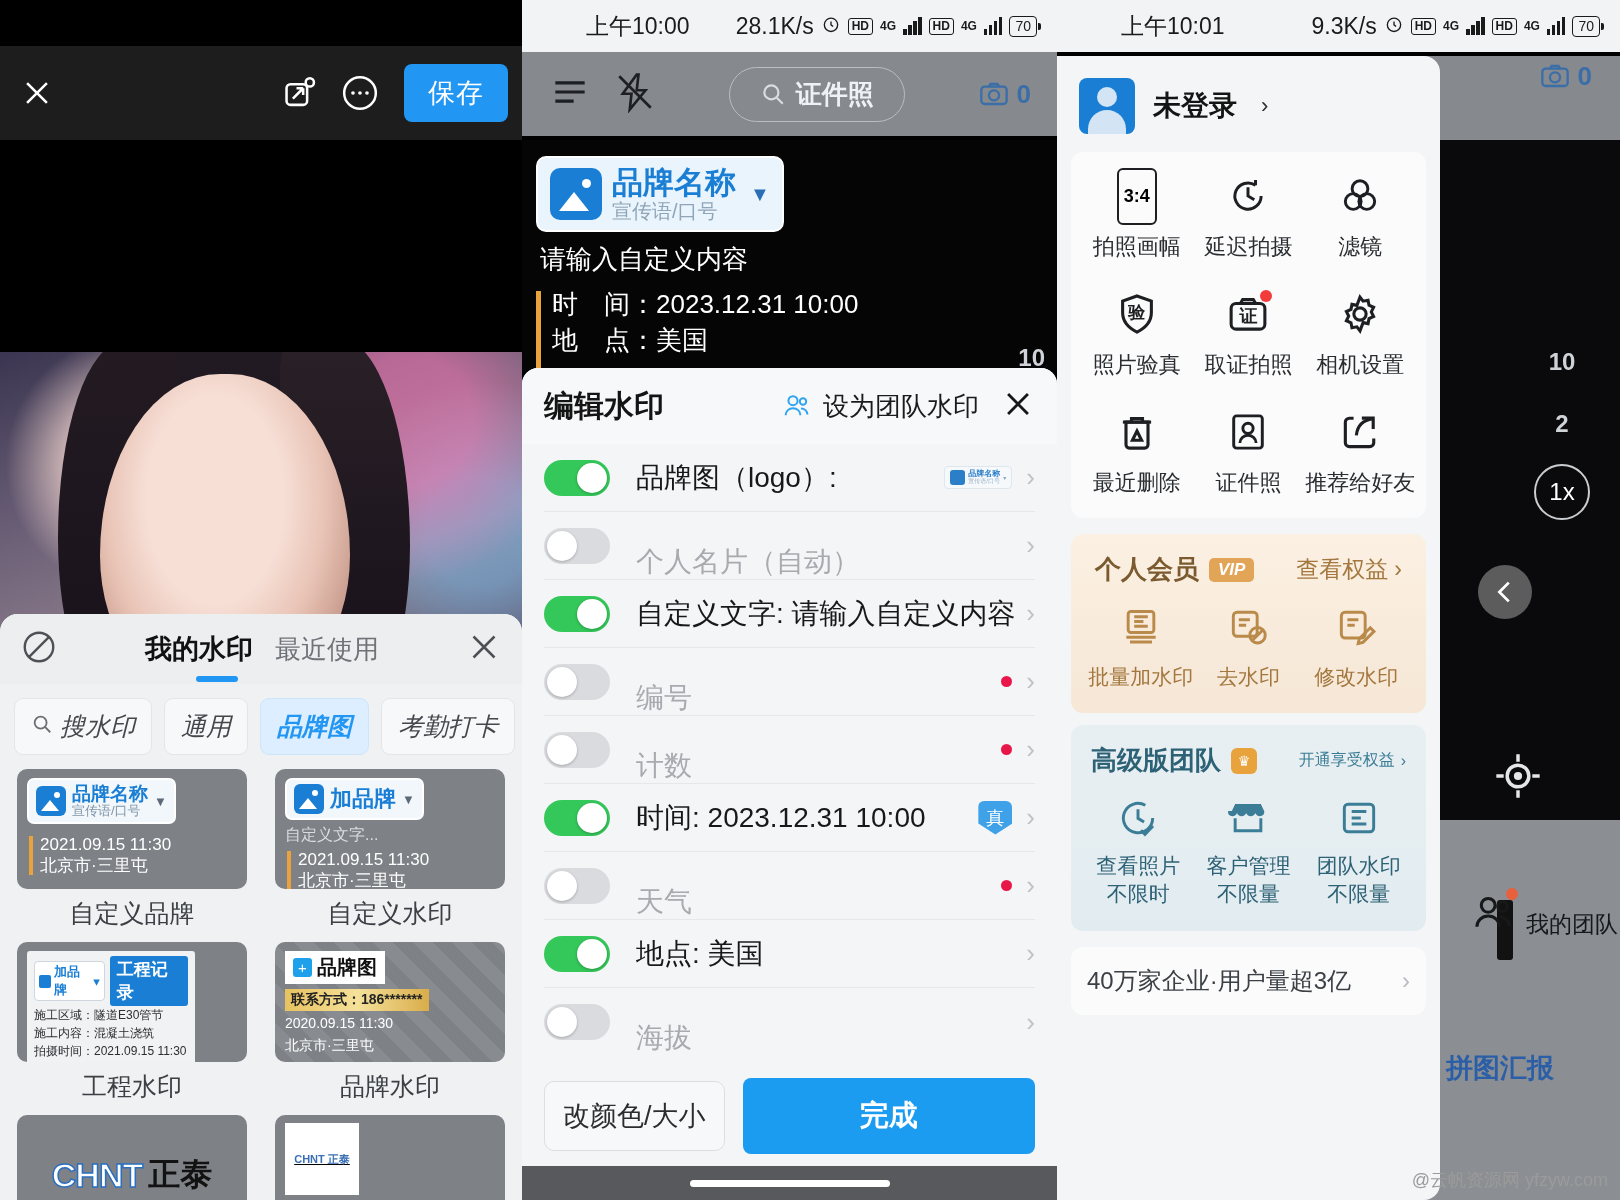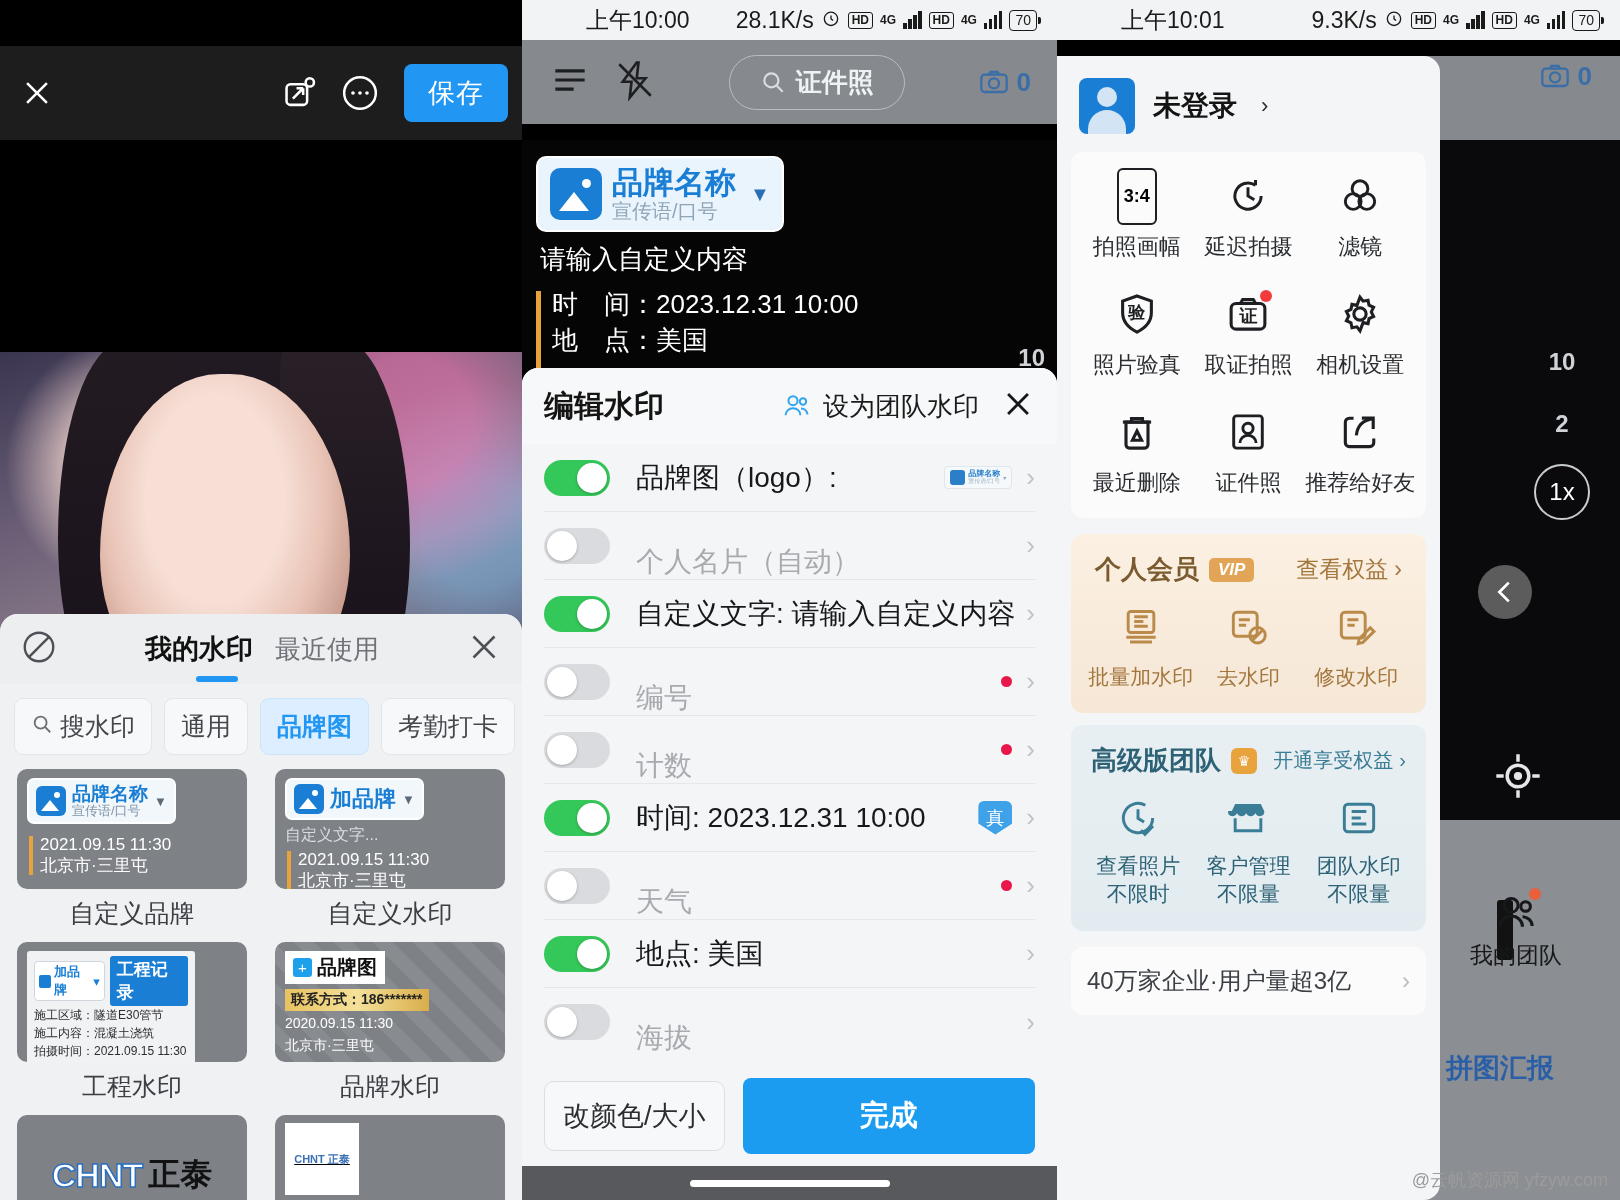--- a/index.html
+++ b/index.html
@@ -39,21 +39,21 @@
   .p1-sheet { position:absolute; left:0; top:614px; width:522px; height:586px;
     background:#f0f1f3; border-radius:18px 18px 0 0; overflow:hidden; }
   .sheet-head { position:relative; height:70px; background:#eceef0;
     display:flex; align-items:center; padding:0 20px; }
   .tab-main { font-size:27px; color:#111; font-weight:700; }
   .tab-sub { font-size:26px; color:#6f7378; margin-left:22px; }
   .sheet-x { margin-left:auto; }
   .tabs-underline { position:absolute; left:196px; bottom:2px; width:42px; height:6px;
     background:#2196f3; border-radius:3px; }
 
-  .chips { display:flex; gap:12px; padding:14px 14px 8px 14px; }
+  .chips { display:flex; gap:12px; padding:14px 14px 8px 14px;font-style:italic; }
   .chip { background:#f7f8f9; border:1px solid #e3e5e8; border-radius:9px;
     font-size:25px; color:#44484d; padding:11px 16px; white-space:nowrap; display:flex; align-items:center; gap:7px; }
   .chip.active { background:#dceeff; border-color:#cde5fb; color:#2196f3; font-weight:700; }
 
   .wm-grid { display:grid; grid-template-columns:1fr 1fr; gap:8px 22px; padding:6px 14px; }
   .wm-cell { display:flex; flex-direction:column; align-items:center; }
   .wm-card { width:230px; height:120px; background:#7e8287; border-radius:10px;
     position:relative; overflow:hidden; padding:9px 10px; }
   .wm-caption { font-size:25px; color:#3c4045; margin:8px 0 4px; }
 
@@ -92,21 +92,21 @@
   .chint-cn { font-size:32px; font-weight:800; color:#121212; }
   .zt-wrap { display:flex; height:72px; margin-top:8px;text-decoration:underline; }
   .zt-left { background:#fff; width:74px; display:flex; align-items:center; justify-content:center; }
   .zt-left span { font-size:11px; color:#3a6fb5; font-weight:700; }
   .zt-right { background:#1b56d3; flex:1; display:flex; align-items:center; justify-content:center;
     border-radius:0 6px 6px 0; }
   .zt-right span { font-size:27px; font-weight:800; color:#fff; }
 
   
   .panel2 { position:absolute; left:522px; top:0; width:535px; height:1200px; background:#000; overflow:hidden; }
-  .statusbar { height:40px; background:#f2f3f5; display:flex; align-items:center;
+  .statusbar { height:52px; background:#f2f3f5; display:flex; align-items:center;
     font-size:23px; color:#1a1a1a; padding:0 20px; }
   .sb-time { margin-left:44px; }
   .sb-right { margin-left:auto; display:flex; align-items:center; gap:7px; }
   .sb-speed { font-size:23px; }
   .hd-box { font-size:12px; font-weight:700; border:1.6px solid #1a1a1a; border-radius:3px;
     padding:0 3px; line-height:15px; }
   .g4 { font-size:12px; font-weight:700; }
   .bars { display:flex; align-items:flex-end; gap:1.5px; height:18px; }
   .bars i { width:3.5px; background:#1a1a1a; display:block; }
   .batt { border:1.8px solid #1a1a1a; border-radius:4px; font-size:14px; padding:0 5px;
@@ -210,40 +210,40 @@
   .vip-link { margin-left:auto; font-size:23px; color:#a3773e; display:flex; align-items:center; gap:6px; }
   .vip-grid { display:grid; grid-template-columns:repeat(3,1fr); }
   .vip-item { display:flex; flex-direction:column; align-items:center; gap:10px; }
   .vip-lbl { font-size:21px; color:#a3773e; }
 
   .team-card { background:linear-gradient(180deg,#e8eff2,#e2ecf0); border-radius:12px;
     margin:0 14px 16px; padding:18px 12px 22px; }
   .team-title { font-size:26px; color:#2d6176; font-weight:700; }
   .crown { width:26px; height:26px; background:#e8a33d; border-radius:6px; margin-left:10px;
     display:flex; align-items:center; justify-content:center; color:#fff; font-size:14px; }
-  .team-link { margin-left:auto; font-size:20px; color:#3b7d96; display:flex; align-items:center; gap:6px; }
+  .team-link { margin-left:auto; font-size:16px; color:#3b7d96; display:flex; align-items:center; gap:6px; }
   .team-grid { display:grid; grid-template-columns:repeat(3,1fr); }
   .team-item { display:flex; flex-direction:column; align-items:center; gap:8px; }
   .team-lbl { font-size:21px; color:#2d6176; text-align:center; line-height:1.35; }
 
   .foot-card { background:#fbfbfc; border-radius:12px; margin:0 14px; padding:18px 16px;
     display:flex; align-items:center; }
   .foot-txt { font-size:24px; color:#3c4045; }
   .foot-chev { margin-left:auto; color:#b9bdc2; font-size:24px; }
 
   
   .zoom-col { position:absolute; right:30px; top:348px; text-align:center; }
   .zoom-n { font-size:24px; color:#cfd3d8; font-weight:700; margin-bottom:34px; }
   .zoom-1x { width:56px; height:56px; border:2px solid #c9ccd0; border-radius:50%; color:#fff;
     font-size:24px; display:flex; align-items:center; justify-content:center; margin:0 auto; }
   .back-circle { position:absolute; left:1478px; top:565px; width:54px; height:54px; border-radius:50%;
     background:rgba(160,160,160,0.55); display:flex; align-items:center; justify-content:center; }
   .focus-ico { position:absolute; left:1492px; top:750px; }
-  .team-btn { position:absolute; left:1470px; top:890px; display:flex; flex-direction:column;
-    align-items:center; }
+  .team-btn { position:absolute; left:1470px; top:890px; display:flex; flex-direction:row;
+    align-items:flex-end; gap:10px; }
   .team-btn-lbl { font-size:23px; color:#16181a; }
   .pintu { position:absolute; left:1446px; top:1050px; font-size:27px; color:#2a5fa8; font-weight:700; }
   .wmark { position:absolute; right:12px; bottom:8px; font-size:18px; color:#9b9b9b; }
   .p3-darkstrip { position:absolute; left:440px; top:900px; width:16px; height:60px; background:#121212; border-radius:3px; }
 </style>
 </head>
 <body>
 
 <div id="root">
 

